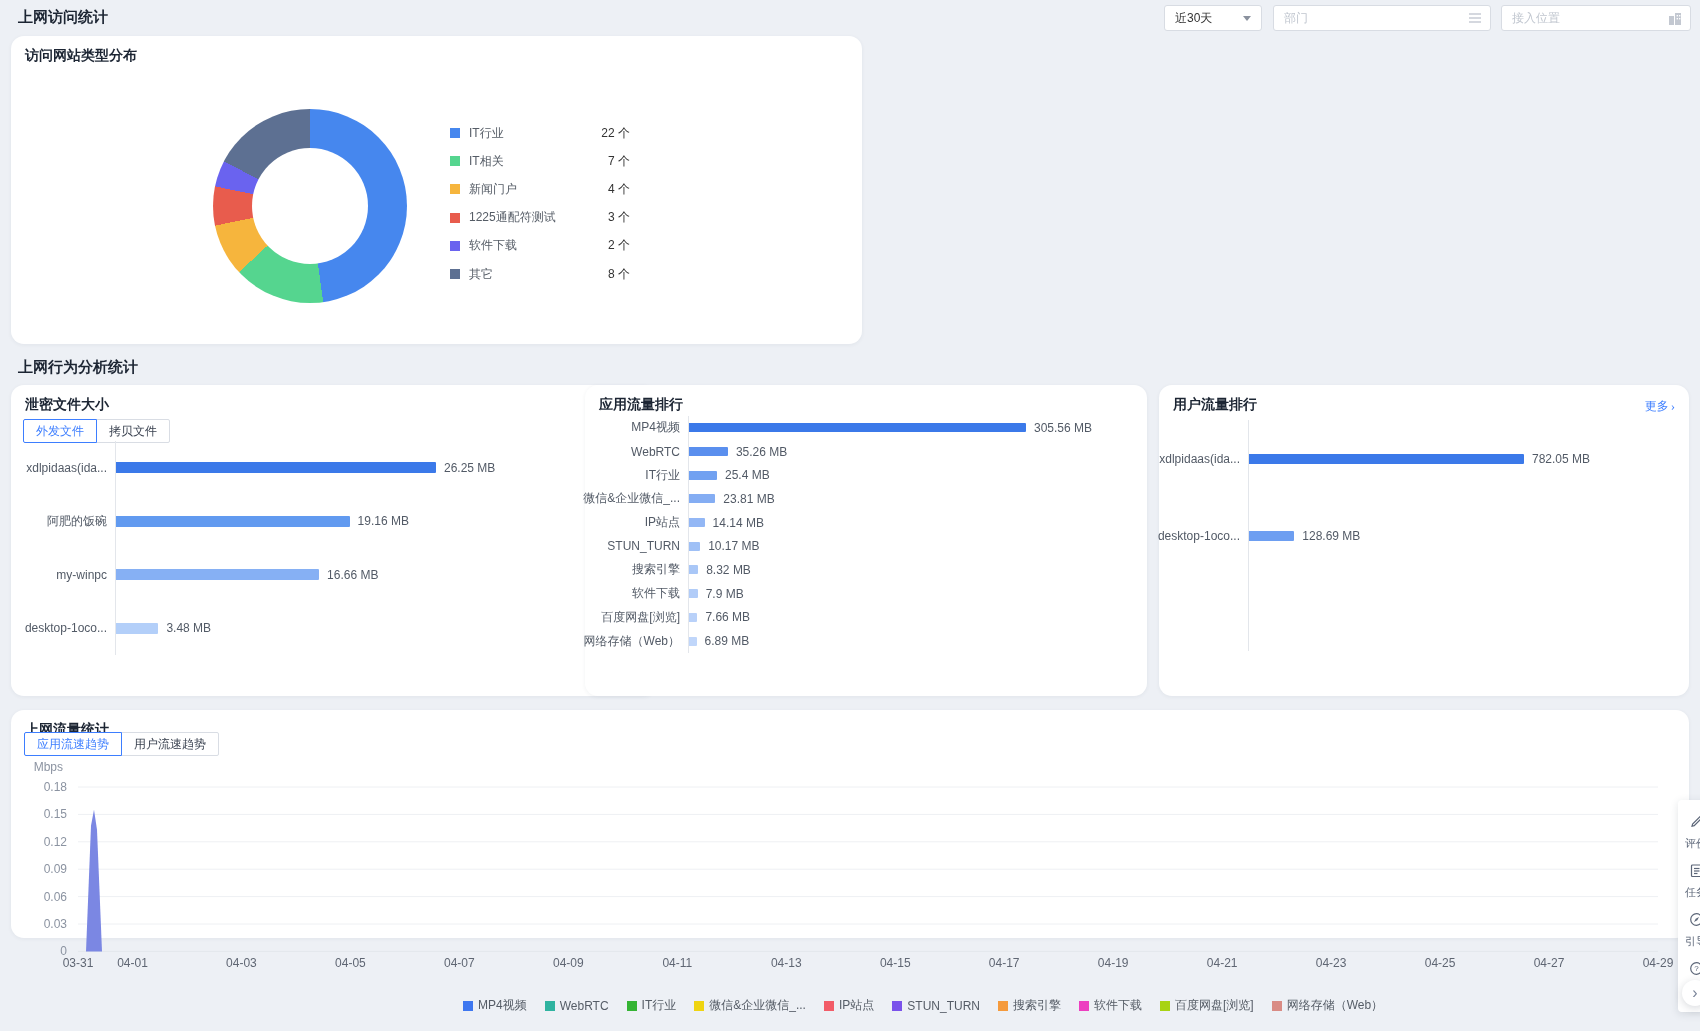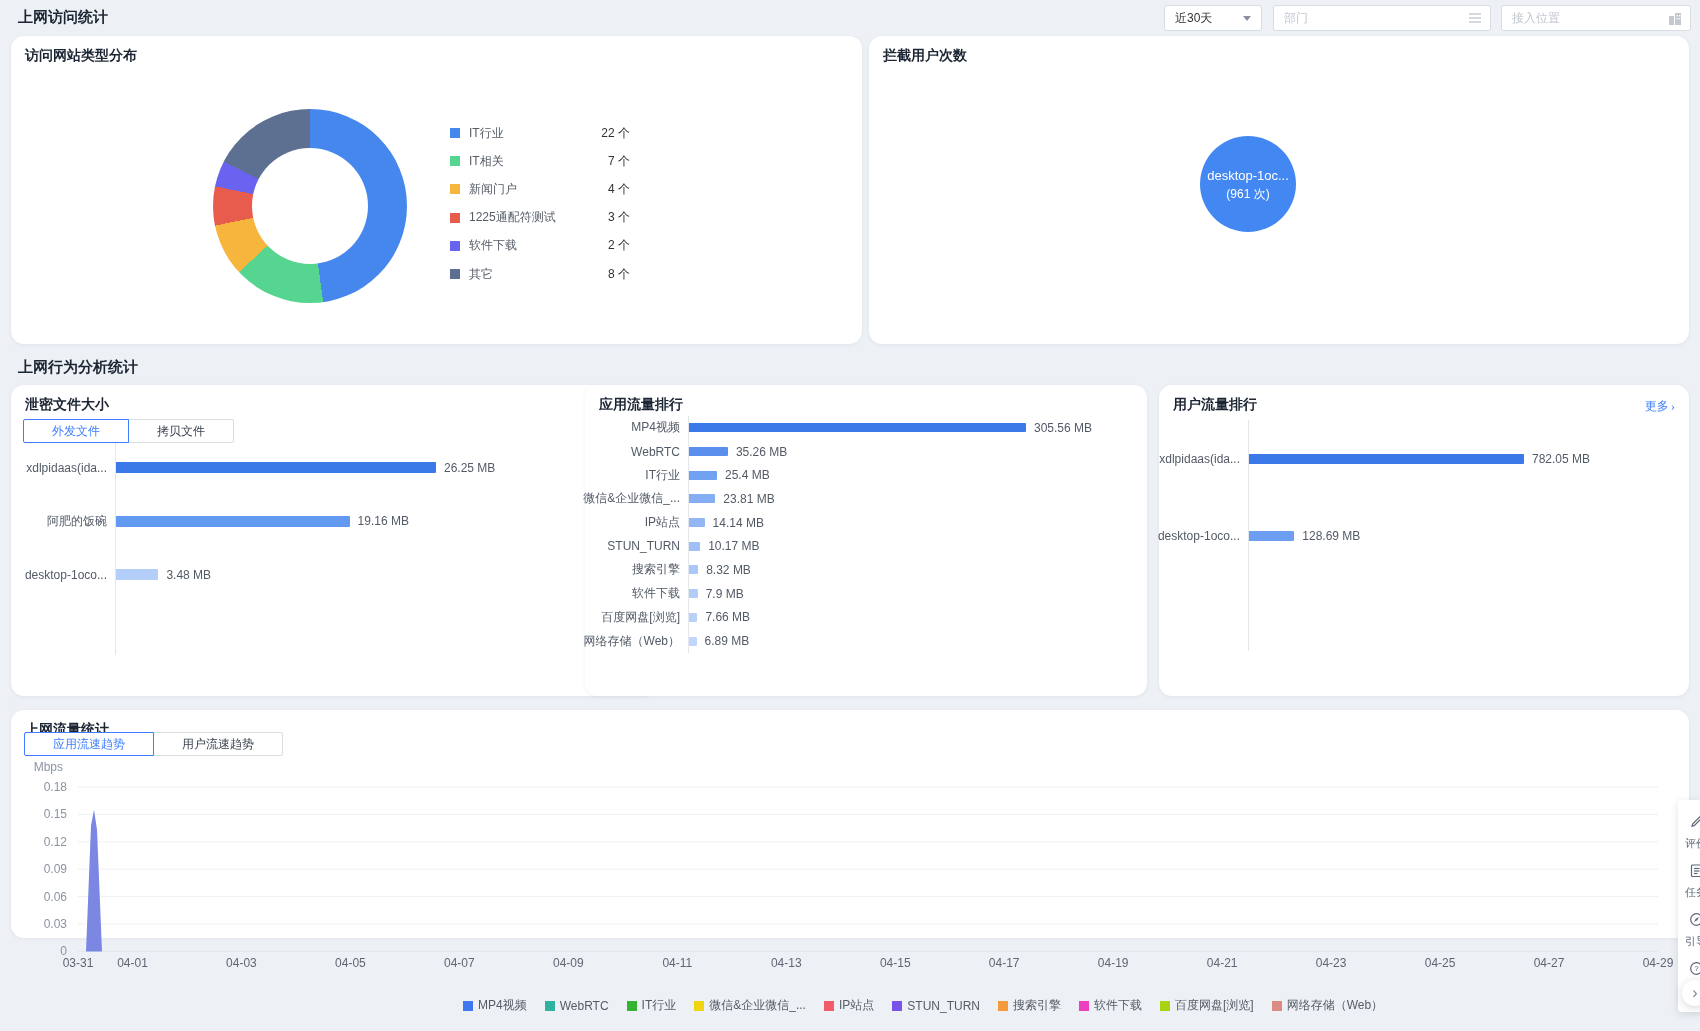--- a/index.html
+++ b/index.html
@@ -30,21 +30,21 @@
   .legend-lbl{font-size:12px;color:#555c66;}
   .legend-val{margin-left:auto;font-size:12px;color:#333;}
   
   .bubble{position:absolute;border-radius:50%;color:#fff;display:flex;flex-direction:column;
           align-items:center;justify-content:center;text-align:center;}
   .bubble .b1{font-size:13px;line-height:19px;}
   .bubble .b2{font-size:12px;line-height:18px;}
   
   .tabs{position:absolute;display:flex;}
   .tab{height:24px;box-sizing:border-box;border:1px solid #d9dde4;background:#fff;color:#3a4250;
-       font-size:12px;display:flex;align-items:center;padding:0 28px;cursor:pointer;}
+       font-size:12px;display:flex;align-items:center;padding:0 12px;cursor:pointer;}
   .tab + .tab{margin-left:-1px;}
   .tab.active{border-color:#3d7eff;color:#3d7eff;position:relative;z-index:1;border-radius:2px;}
   .tab:first-child{border-radius:2px 0 0 2px;}
   .tab:last-child{border-radius:0 2px 2px 0;}
   
   .hchart{position:absolute;left:0;right:0;}
   .vaxis{position:absolute;width:1px;background:#e3e6eb;}
   .hrow{display:flex;align-items:center;position:relative;}
   .hlab{flex:none;display:flex;justify-content:flex-end;font-size:12px;color:#525a66;white-space:nowrap;}
   .hbar{flex:none;border-radius:0 1px 1px 0;}
@@ -131,27 +131,20 @@
           <span class="legend-val">2 个</span>
         </div>
         <div class="legend-row" style="height: 28.2px;">
           <span class="legend-sq" style="background:#5d7092"></span>
           <span class="legend-lbl">其它</span>
           <span class="legend-val">8 个</span>
         </div>
       </div>
   </div>
 
-  <div class="card" style="left:869px;top:36px;width:820px;height:308px;">
-    <div class="card-title">拦截用户次数</div>
-    <div class="bubble" id="blocked-bubble" style="left: 331px; top: 100px; width: 96px; height: 96px; background: rgb(67, 135, 242);">
-      <span class="b1">desktop-1oc...</span>
-      <span class="b2">(961 次)</span>
-    </div>
-  </div>
 
   <div class="sec-title" style="left:18px;top:358px;">上网行为分析统计</div>
 
   <div class="card" style="left:11px;top:385px;width:644px;height:311px;">
     <div class="card-title">泄密文件大小</div>
     <div class="more-link"><span>更多</span><span class="arr">›</span></div>
     <div class="tabs" id="leak-tabs" style="left:12px;top:34px;">
         <div class="tab active">外发文件</div>
         <div class="tab">拷贝文件</div>
       </div>
@@ -159,20 +152,25 @@
         <div class="vaxis" style="left: 104px; top: 0px; height: 214px;"></div>
         <div class="hrow" style="height: 53.5px;">
           <div class="hlab" style="width:96px">xdlpidaas(ida...</div>
           <div class="hbar" style="margin-left:9px;height:11px;width:320.0px;background:#3b79e9"></div>
           <div class="hval">26.25 MB</div>
         </div>
         <div class="hrow" style="height: 53.5px;">
           <div class="hlab" style="width:96px">阿肥的饭碗</div>
           <div class="hbar" style="margin-left:9px;height:11px;width:233.6px;background:#619af0"></div>
           <div class="hval">19.16 MB</div>
+        </div>
+        <div class="hrow" style="height: 53.5px;">
+          <div class="hlab" style="width:96px">my-winpc</div>
+          <div class="hbar" style="margin-left:9px;height:11px;width:203.1px;background:#86b0f4"></div>
+          <div class="hval">16.66 MB</div>
         </div>
         <div class="hrow" style="height: 53.5px;">
           <div class="hlab" style="width:96px">desktop-1oco...</div>
           <div class="hbar" style="margin-left:9px;height:11px;width:42.4px;background:#b3cff9"></div>
           <div class="hval">3.48 MB</div>
         </div>
       </div>
   </div>
 
   <div class="card" style="left:585px;top:385px;width:562px;height:311px;">

